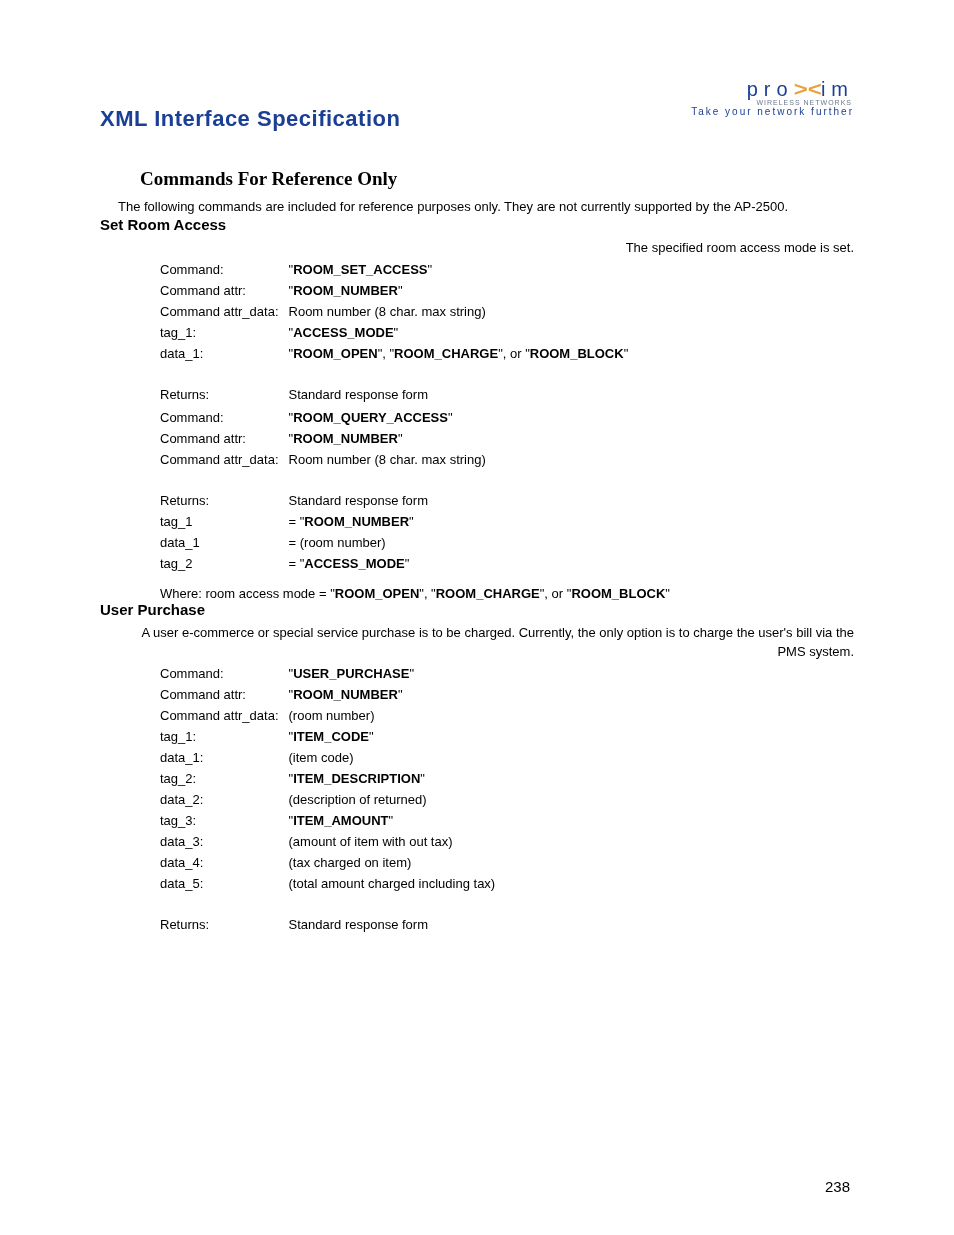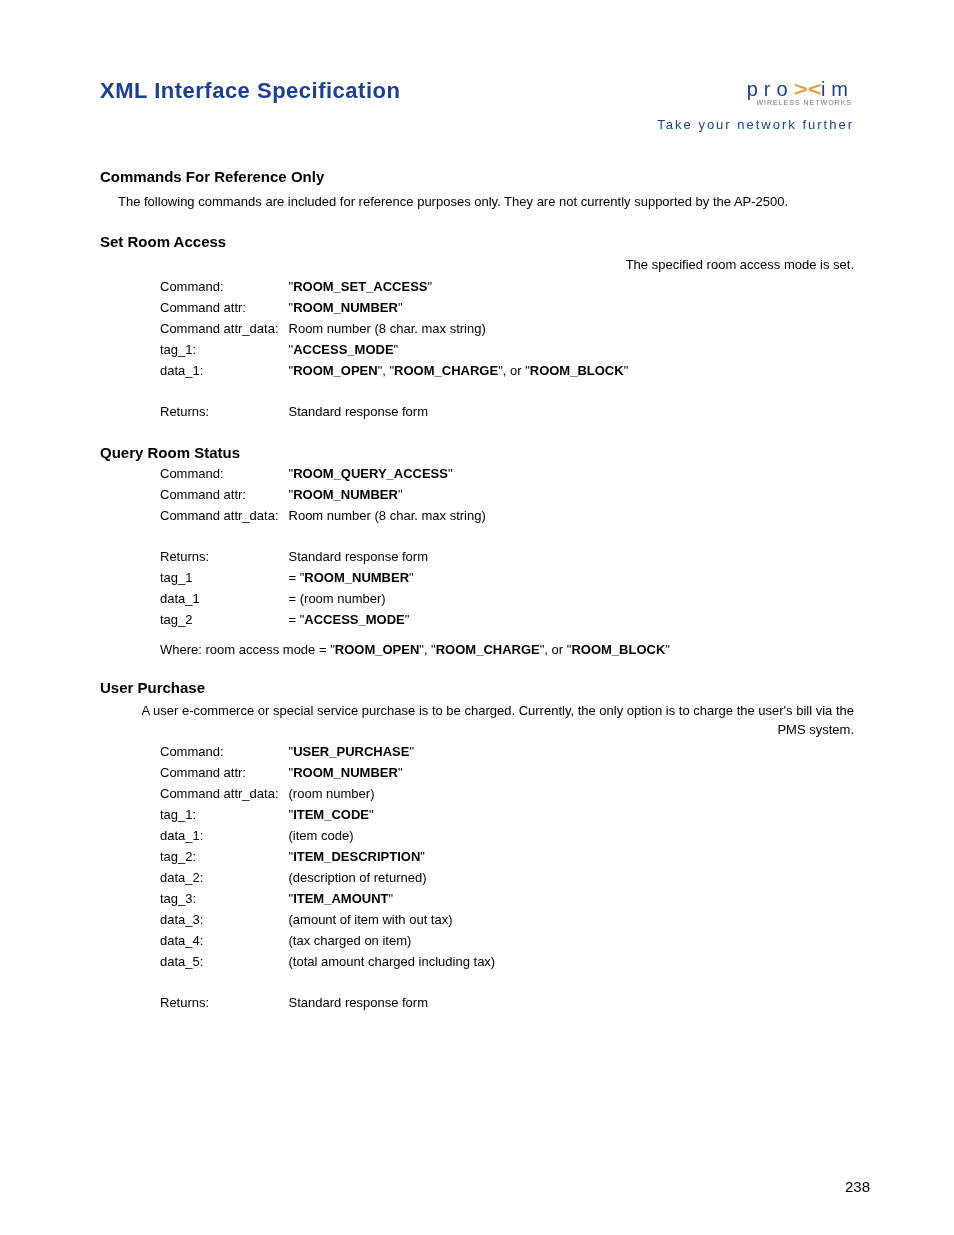--- a/index.html
+++ b/index.html
@@ -21,20 +21,21 @@
     display: flex;
     justify-content: space-between;
     align-items: flex-start;
   }
   .doc-title {
     color: #1b3f94;
     font-size: 22px;
     font-weight: bold;
     font-family: Verdana, Arial, sans-serif;
     letter-spacing: 0.5px;
+    margin-top: 28px;
   }
   .logo {
     text-align: right;
   }
   .logo-main {
     color: #1b3f94;
     font-family: Verdana, Arial, sans-serif;
     font-size: 20px;
     letter-spacing: 6px;
     font-weight: normal;
@@ -50,35 +51,35 @@
   .logo-sub {
     color: #6b7a8a;
     font-size: 7px;
     letter-spacing: 1px;
     margin-top: -2px;
     text-align: right;
     padding-right: 2px;
   }
   .logo-tag {
     color: #1b3f94;
-    font-size: 13px;
+    font-size: 10px;
     letter-spacing: 2px;
-    margin-top: 11px;
+    margin-top: 0;
   }
   .h1 {
-    font-family: Liberation Sans, sans-serif;
-    font-size: 15px;
+    font-family: Liberation Serif, serif;
+    font-size: 19px;
     font-weight: bold;
     margin-top: 36px;
+    margin-left: 40px;
   }
   .h2 {
     font-family: Verdana, Arial, sans-serif;
     font-size: 15px;
     font-weight: bold;
-    margin-top: 22px;
     color: #000;
   }
   .intro {
     margin: 8px 0 0 18px;
     line-height: 1.4;
   }
   .desc {
     margin: 6px 0 0 18px;
     line-height: 1.4;
     text-align: right;
@@ -90,26 +91,26 @@
   .tbl td {
     padding: 3px 6px 3px 0;
     vertical-align: top;
     white-space: nowrap;
   }
   .tbl td.lbl {
     padding-right: 10px;
   }
   .tbl .gap td { height: 14px; }
   .where {
-    margin: 12px 0 18px 60px;
+    margin: 12px 0 0 60px;
   }
   .pagenum {
     position: absolute;
     bottom: 40px;
-    right: 84px;
+    right: 104px;
     font-size: 15px;
   }
   .b { font-weight: bold; }
 </style>
 </head>
 <body>
 
 <div class="page">
 
   <div class="header">
@@ -152,21 +153,20 @@
           <td></td>
           <td></td>
         </tr>
     <tr>
           <td class="lbl">Returns:</td>
           <td>Standard response form</td>
         </tr>
   </tbody>
     </table>
 
-  <div class="h2">Query Room Status</div>
   <table class="tbl">
     <tbody>
         <tr>
           <td class="lbl">Command:</td>
           <td>"<span class="b">ROOM_QUERY_ACCESS</span>"</td>
         </tr>
     <tr>
           <td class="lbl">Command attr:</td>
           <td>"<span class="b">ROOM_NUMBER</span>"</td>
         </tr>

